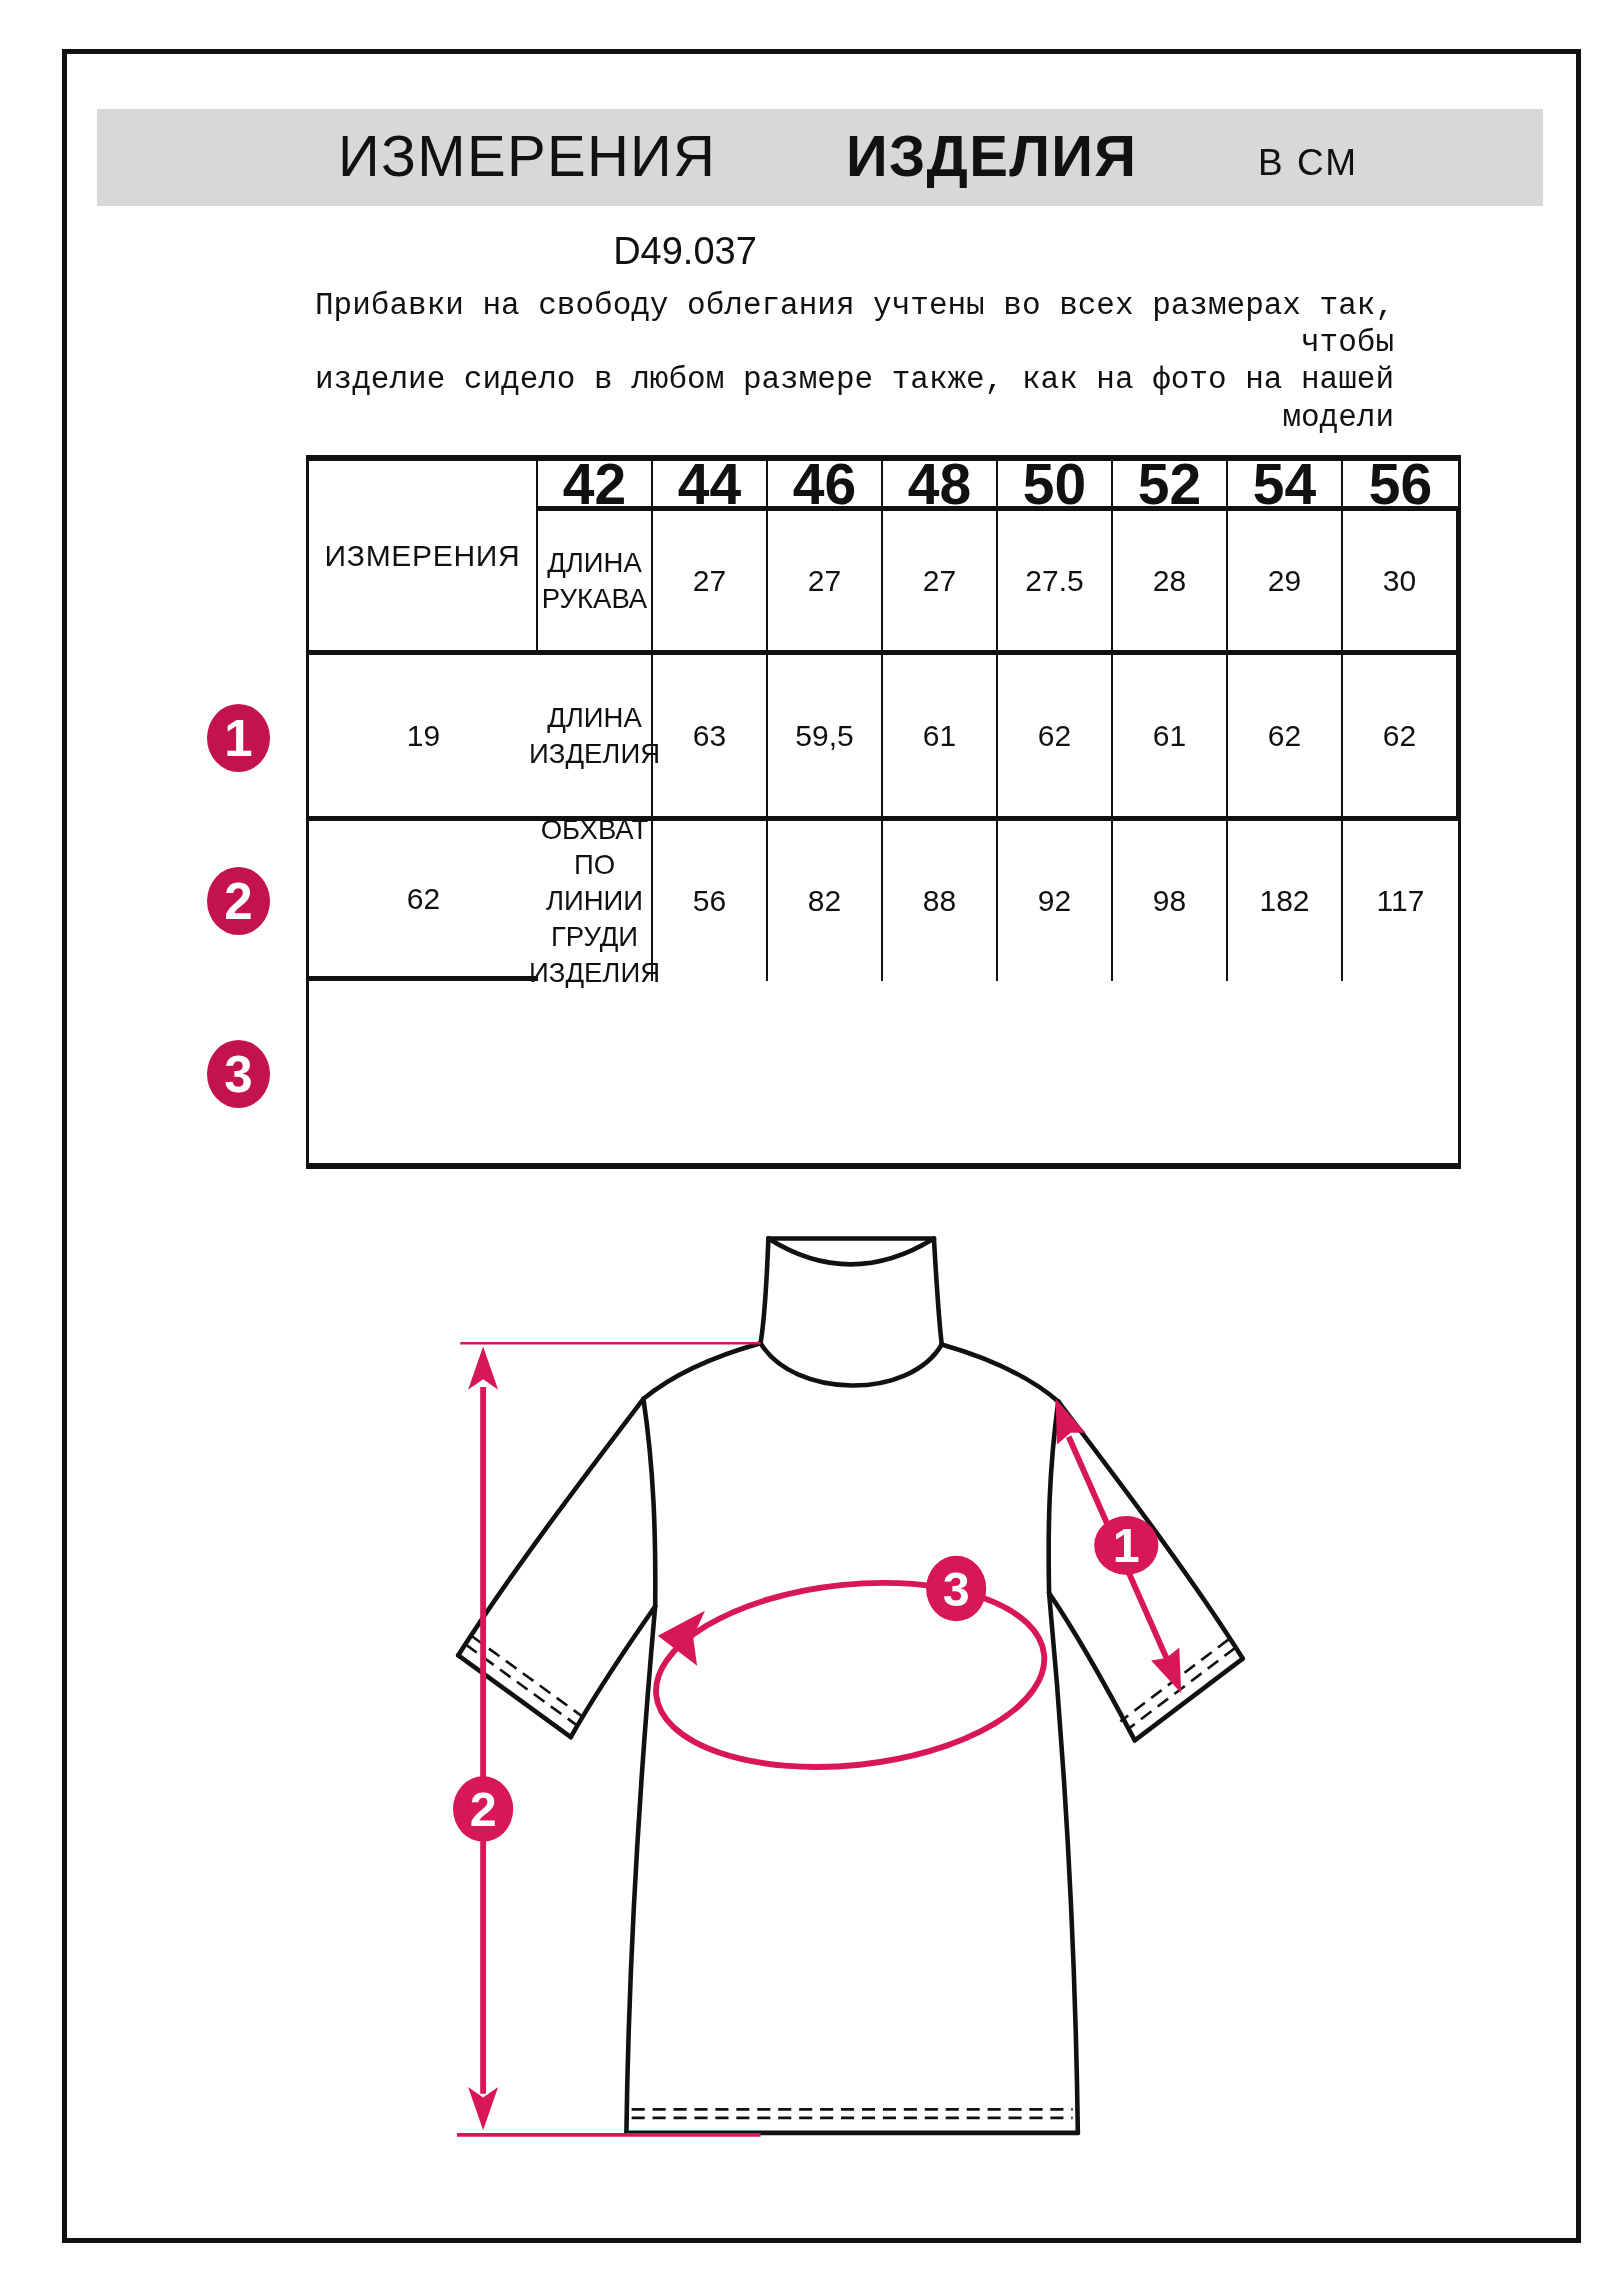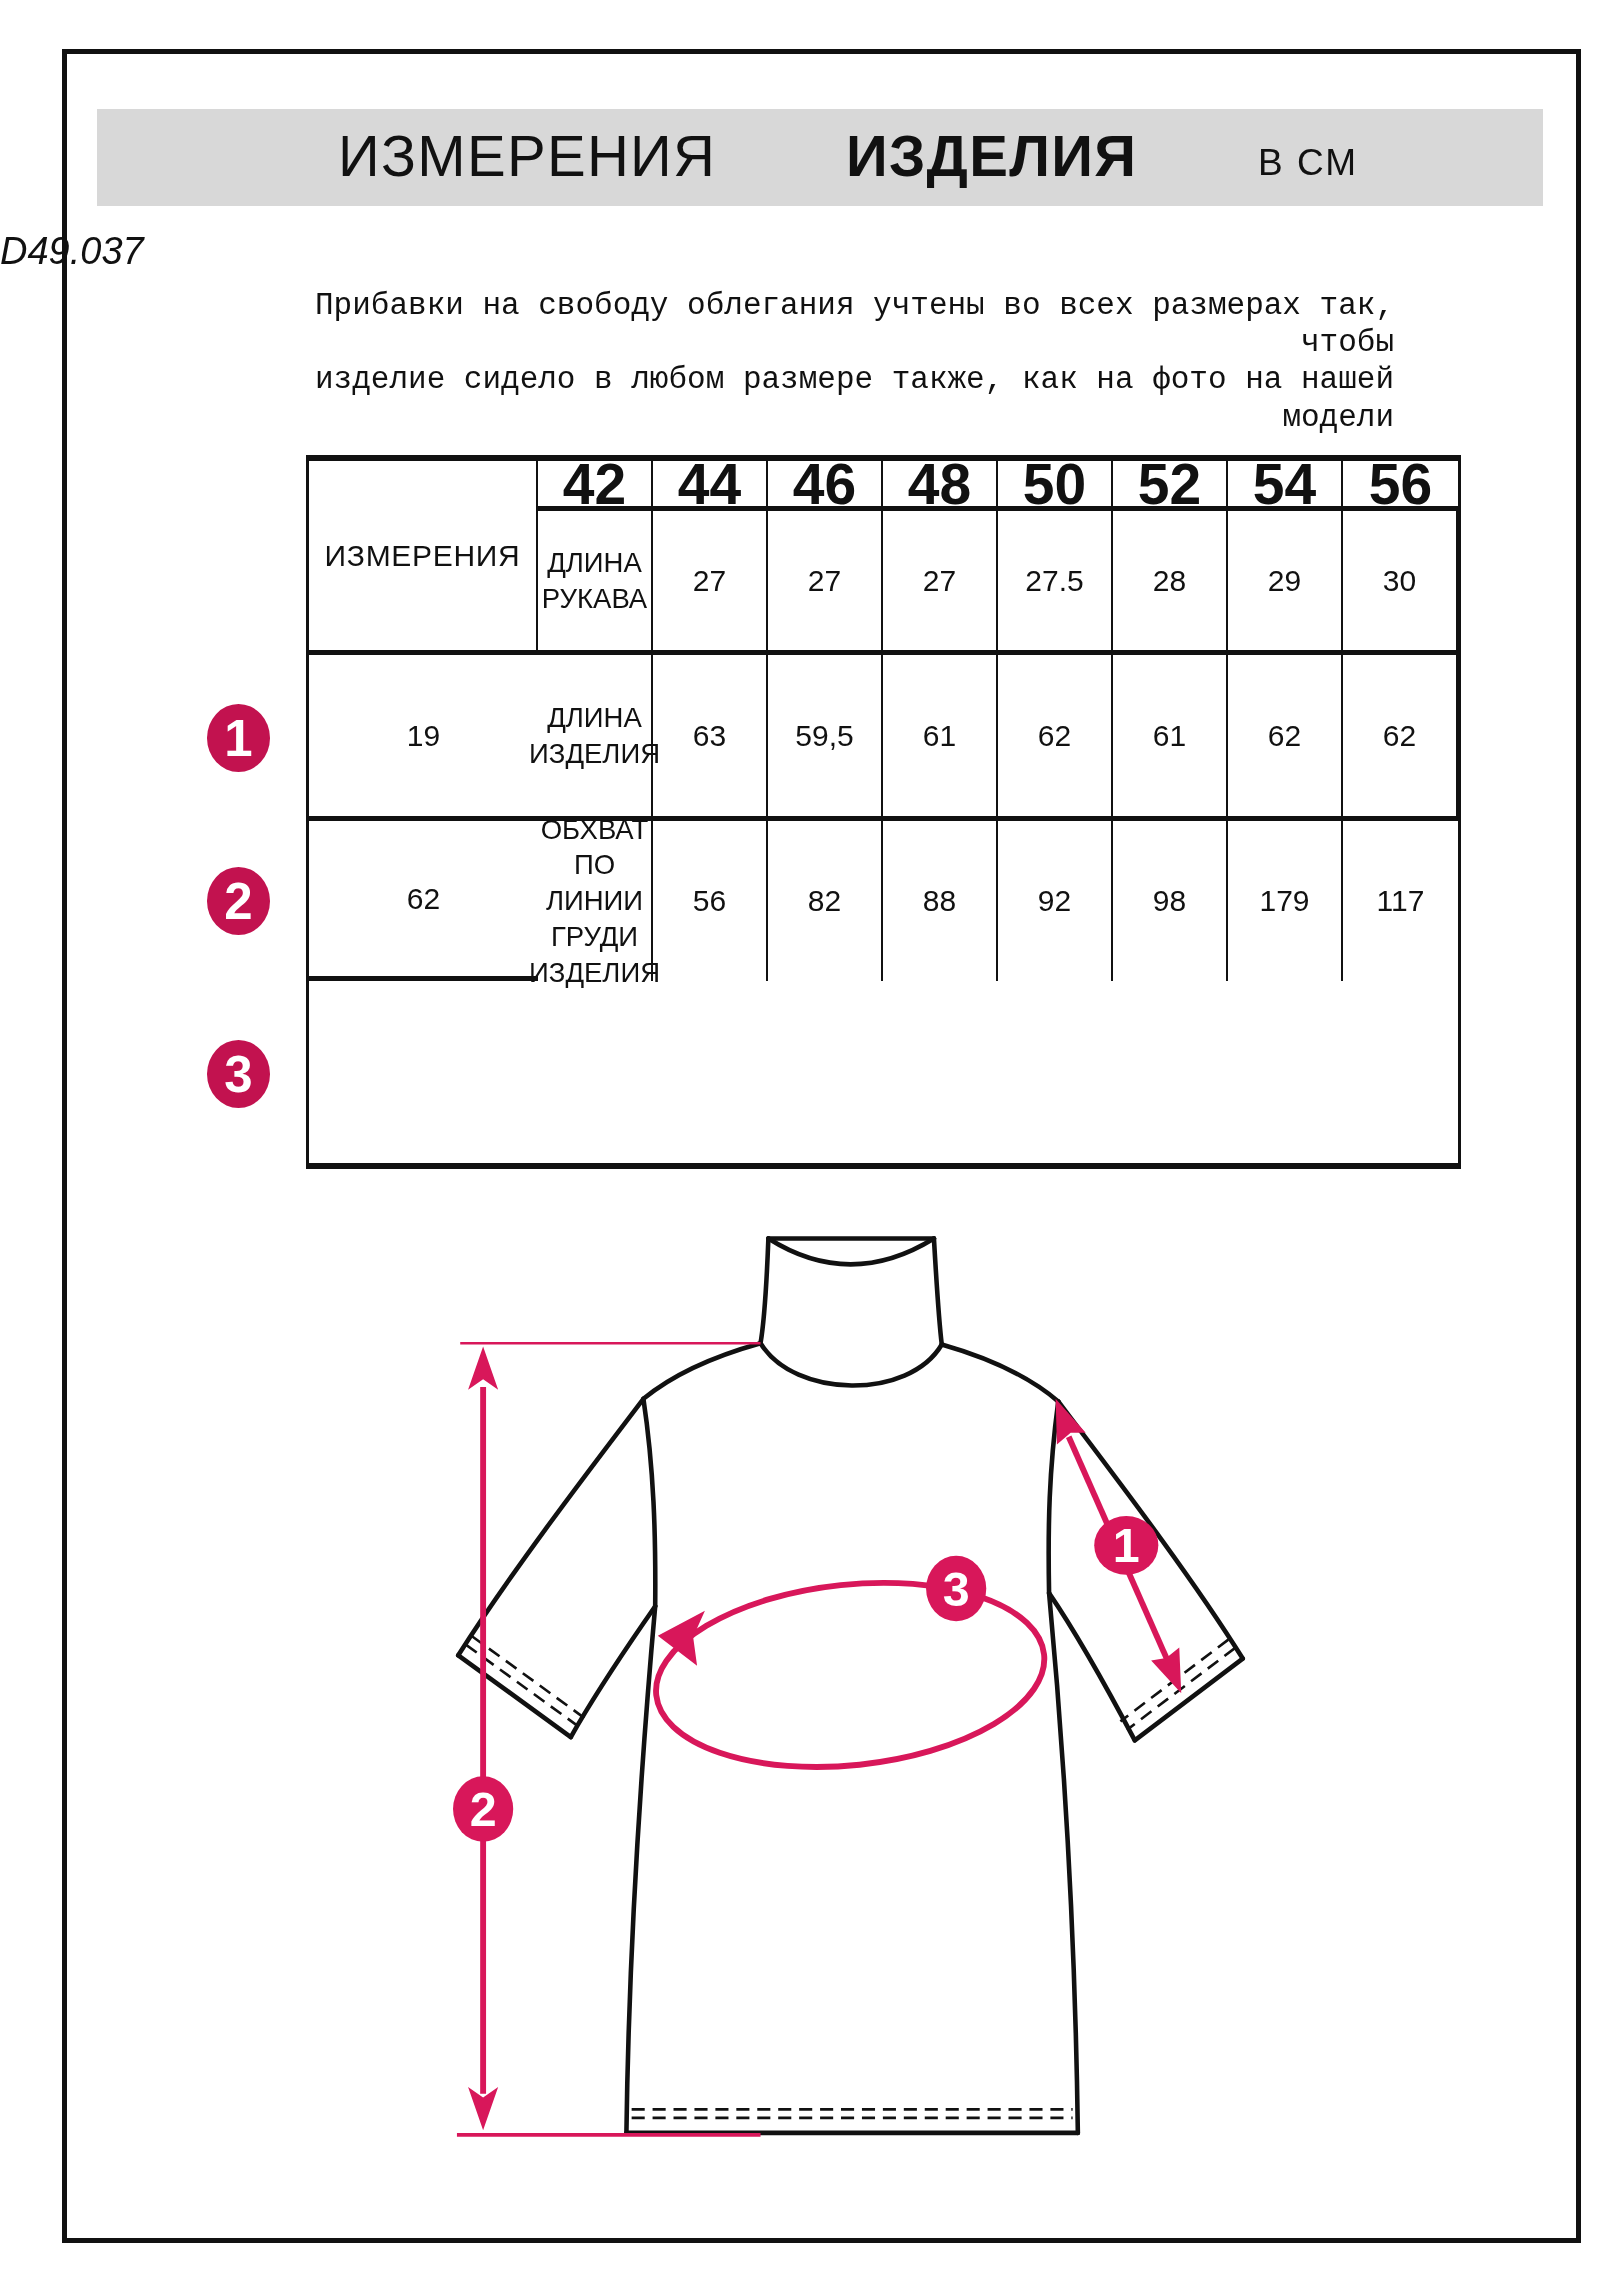--- a/index.html
+++ b/index.html
@@ -11,21 +11,21 @@
 
   
   .header-band { position:absolute; left:97px; top:109px; width:1446px; height:97px;
                  background:#d8d8d8; }
   .header-band span { position:absolute; white-space:nowrap; }
   .title-regular { left:241px; bottom:17px; font-size:58px; letter-spacing:1.3px; }
   .title-bold    { left:749px; bottom:17px; font-size:58px; font-weight:bold; letter-spacing:1.3px; }
   .title-unit    { left:1161px; bottom:22px; font-size:37px; letter-spacing:2px; }
 
   .product-code { position:absolute; left:0; top:230px; width:1370px;
-                  text-align:left; font-size:38px;font-style:italic; }
+                  text-align:center; font-size:38px; }
   .fit-note { position:absolute; left:229px; top:287px; width:1165px;
               text-align:right; font-size:31px; line-height:1.2; white-space:pre-line;font-family:Liberation Mono, monospace; }
 
   
   .size-table { position:absolute; left:306px; top:455px;
                 display:grid;
                 grid-template-columns:229px repeat(8,115px);
                 grid-template-rows:50px 144px 166px 160px 182px;
                 border:6.5px solid #111; border-left-width:3.3px; border-right-width:3.3px;
                 background:#fff; }
@@ -100,21 +100,21 @@
     <div class="cell c-val vb hb">62</div>
     <div class="cell c-val hb">62</div>
     <div class="cell c-label vb">ОБХВАТ ПО
 ЛИНИИ ГРУДИ
 ИЗДЕЛИЯ</div>
     <div class="cell c-val vb">56</div>
     <div class="cell c-val vb">82</div>
     <div class="cell c-val vb">88</div>
     <div class="cell c-val vb">92</div>
     <div class="cell c-val vb">98</div>
-    <div class="cell c-val vb">179</div>
+    <div class="cell c-val vb">182</div>
     <div class="cell c-val">117</div>
   </div>
 
 <div class="row-badge badge-r1">1</div>
 <div class="row-badge badge-r2">2</div>
 <div class="row-badge badge-r3">3</div>
 
 <svg class="garment-drawing" width="916" height="982" viewBox="560 1830 1400 1500">
 
   <g>

